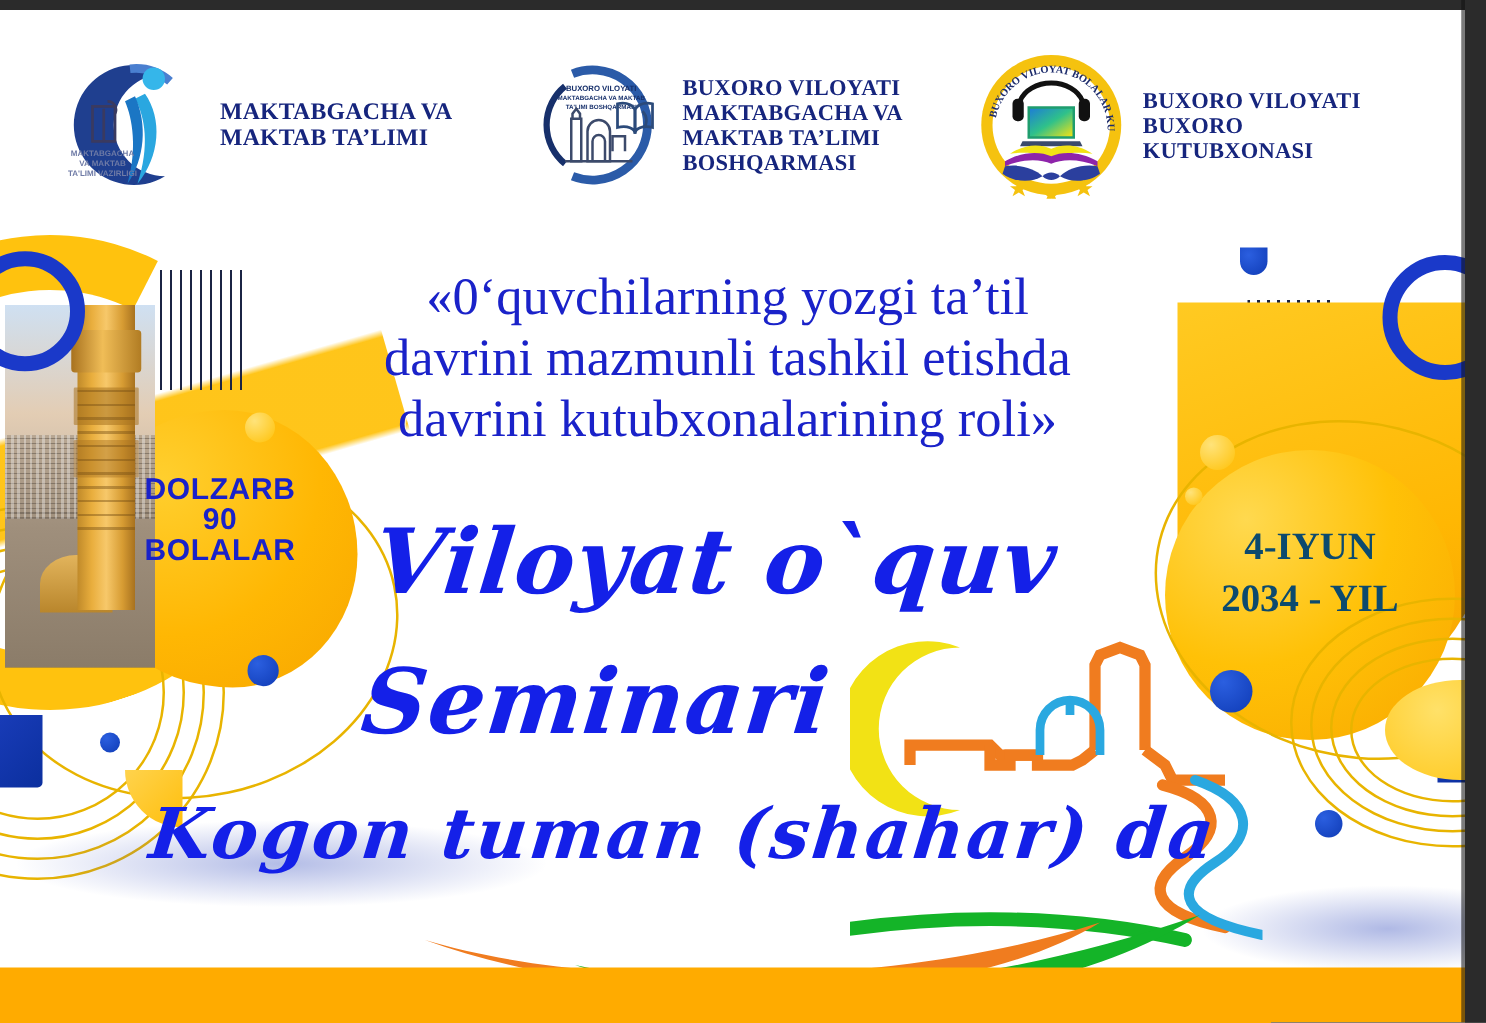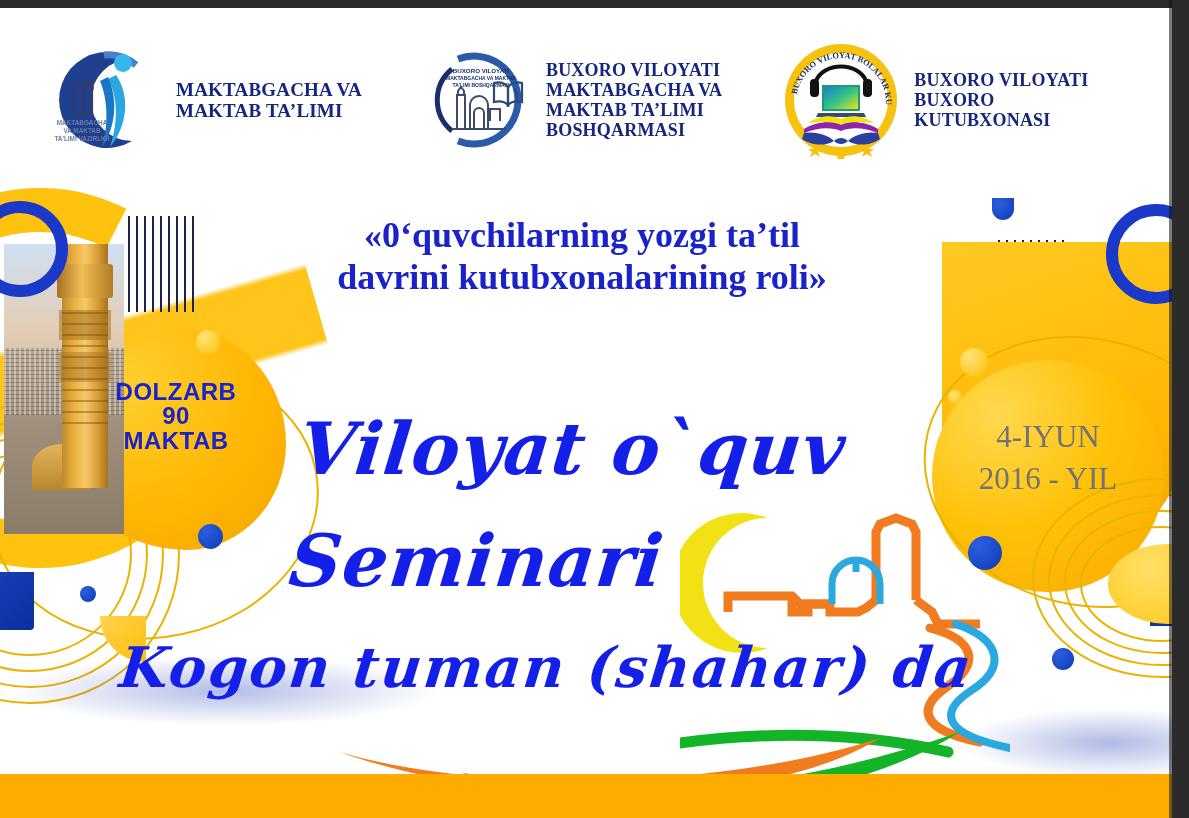--- a/index.html
+++ b/index.html
@@ -230,37 +230,37 @@
   
   .m2 { width:106px; height:106px; }
   
   .m3 { width:118px; height:118px; }
 
   
   .quote-title {
     position:absolute; left:232px; top:206px; width:700px;
     text-align:center; z-index:30;
     font-family:"Liberation Serif", serif;
-    font-weight:bold; font-size:36px; line-height:1.17;
+    font-weight:normal; font-size:42px; line-height:1.17;
     color:#1a22c9;
     text-shadow:1px 1px 0 rgba(255,255,255,.7);
   }
   .badge-left {
     position:absolute; left:66px; top:372px; width:220px;
     text-align:center; z-index:35;
     font-family:"Liberation Sans", sans-serif;
     font-weight:bold; font-size:24px; line-height:1.02;
     color:#1a22c9; letter-spacing:.5px;
   }
   .badge-right {
     position:absolute; left:952px; top:408px; width:192px;
     text-align:center; z-index:35;
     font-family:"Liberation Serif", serif;
-    font-weight:normal; font-size:31px; line-height:1.35;
-    color:#737373;
+    font-weight:bold; font-size:31px; line-height:1.35;
+    color:#0c4a6e;
   }
   .script-1 {
     position:absolute; left:300px; top:398px; width:620px;
     z-index:34;
     font-family:"DejaVu Serif", serif;
     font-weight:bold; font-style:italic; font-size:72px;
     color:#1420e8; letter-spacing:1px;
     transform:skewX(-6deg);
     text-align:left;
   }
@@ -459,32 +459,33 @@
         <div class="logo-text lt3">
           <div>BUXORO VILOYATI</div>
           <div>BUXORO</div>
           <div>KUTUBXONASI</div>
         </div>
       </div>
     </div>
 
     <div class="quote-title">
       <div>«0‘quvchilarning yozgi ta’til</div>
+      <div>davrini mazmunli tashkil etishda</div>
       <div>davrini kutubxonalarining roli»</div>
     </div>
 
     <div class="badge-left">
       <div>DOLZARB</div>
       <div>90</div>
-      <div>MAKTAB</div>
+      <div>BOLALAR</div>
     </div>
 
     <div class="badge-right">
       <div>4-IYUN</div>
-      <div>2016 - YIL</div>
+      <div>2034 - YIL</div>
     </div>
 
     <div class="script-1">Viloyat o`quv</div>
     <div class="script-2">Seminari</div>
     <div class="script-3">Kogon tuman (shahar) da</div>
 
     <div class="bottom-bar"></div>
   </div>
 
   <div class="frame-top"></div>

